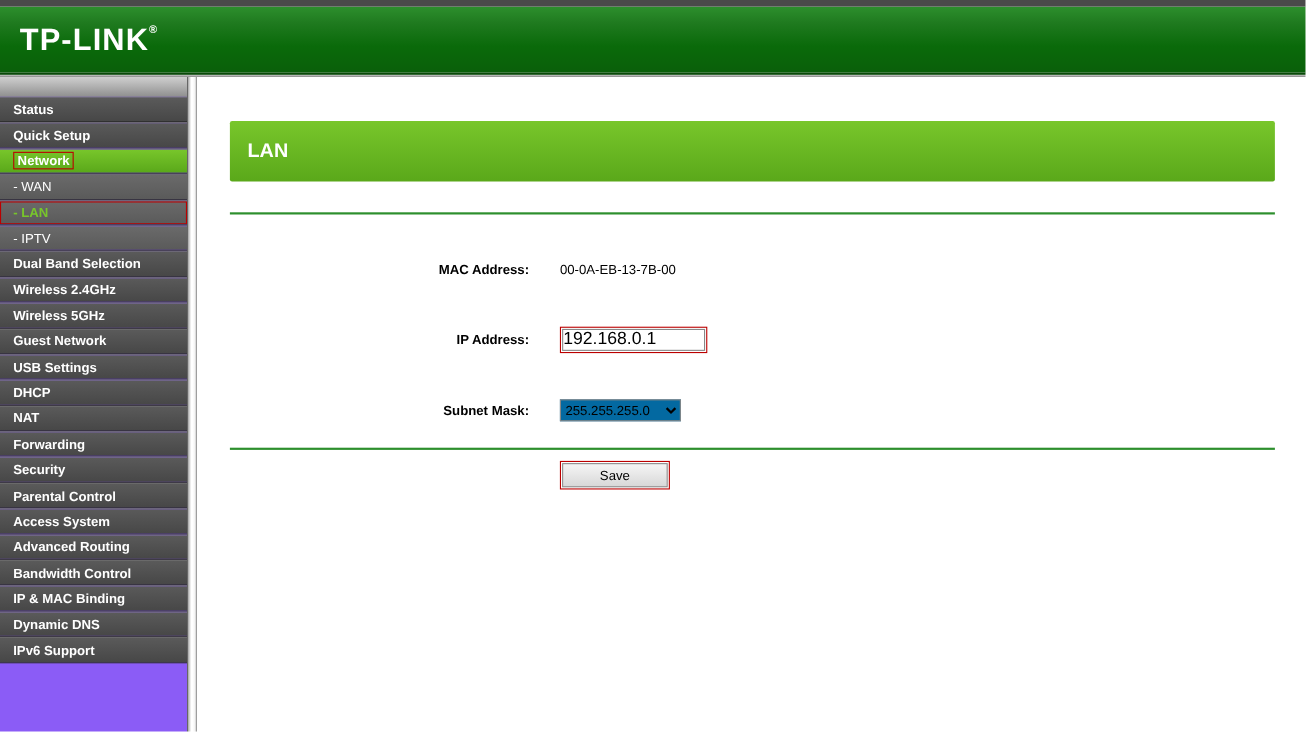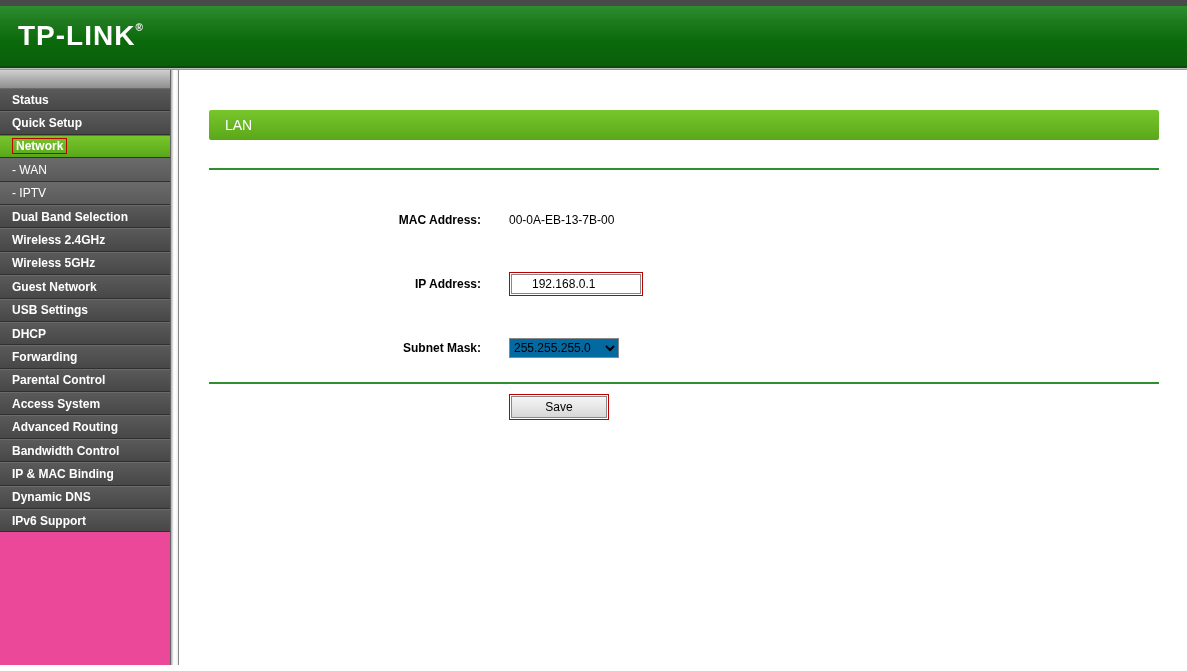--- a/index.html
+++ b/index.html
@@ -33,21 +33,21 @@
 
   
   .container {
     display: flex;
     height: calc(671px - 76px);
   }
 
   
   .sidebar {
     width: 170px;
-    background: #ec4899;
+    background: #8b5cf6;
     flex-shrink: 0;
     overflow: hidden;
     text-align: right;
   }
   .sidebar-top {
     height: 18px;
     background: linear-gradient(to bottom, #cfcfcf, #8f8f8f);
   }
   .menu { list-style: none; }
   .menu li {
@@ -92,23 +92,23 @@
   
   .main {
     flex: 1;
     background: #fff;
     padding: 40px 28px 0 30px;
   }
 
   .page-head {
     background: linear-gradient(to bottom, #78c62b 0%, #5aa81a 100%);
     color: #fff;
-    font-weight: normal;
-    font-size: 14px;
-    padding: 7px 16px;
+    font-weight: bold;
+    font-size: 18px;
+    padding: 17px 16px;
     border-radius: 2px;
   }
 
   .rule {
     height: 2px;
     background: #2d8f2d;
     margin-top: 28px;
   }
 
   .form {
@@ -128,23 +128,23 @@
     font-weight: bold;
     color: #000;
   }
   .form-value {
     font-size: 12px;
     color: #000;
   }
   .text-input {
     width: 130px;
     height: 20px;
-    font-size: 12px;
+    font-size: 16px;
     border: 1px solid #888;
-    padding: 1px 20px;
+    padding: 1px 0;
     background: #fff;
   }
   .select-input {
     width: 110px;
     height: 20px;
     font-size: 12px;
     border: 1px solid #888;
     background: #0369a1;
   }
   .hl-wrap { display: inline-block; border: 1px solid #b00; padding: 1px; }
@@ -187,20 +187,23 @@
         </li>
       <li>
           <span>Quick Setup</span>
         </li>
       <li class="active">
           <span class="highlight-box">Network</span>
         </li>
       <li class="sub">
           <span>- WAN</span>
         </li>
+      <li class="sub-active highlight">
+          <span>- LAN</span>
+        </li>
       <li class="sub">
           <span>- IPTV</span>
         </li>
       <li>
           <span>Dual Band Selection</span>
         </li>
       <li>
           <span>Wireless 2.4GHz</span>
         </li>
       <li>
@@ -209,21 +212,27 @@
       <li>
           <span>Guest Network</span>
         </li>
       <li>
           <span>USB Settings</span>
         </li>
       <li>
           <span>DHCP</span>
         </li>
       <li>
+          <span>NAT</span>
+        </li>
+      <li>
           <span>Forwarding</span>
+        </li>
+      <li>
+          <span>Security</span>
         </li>
       <li>
           <span>Parental Control</span>
         </li>
       <li>
           <span>Access System</span>
         </li>
       <li>
           <span>Advanced Routing</span>
         </li>

